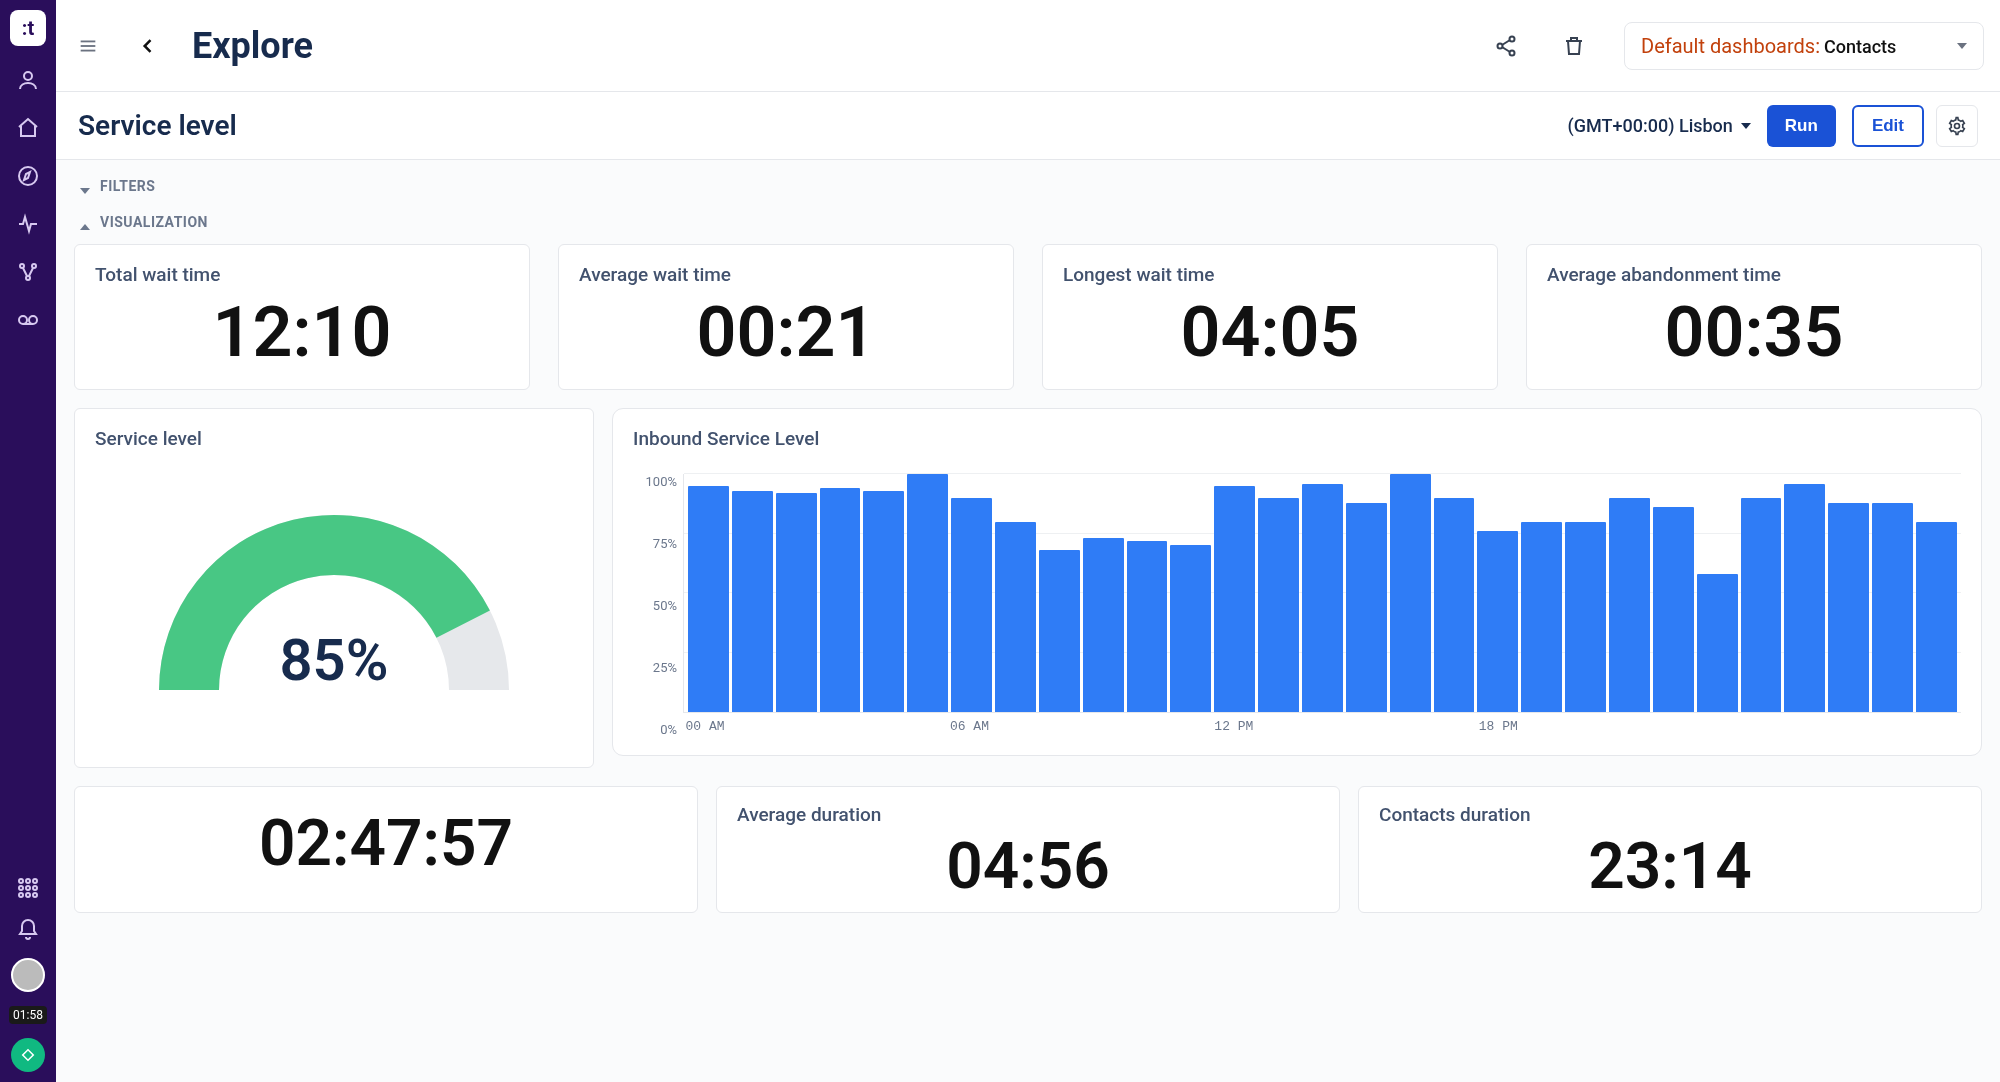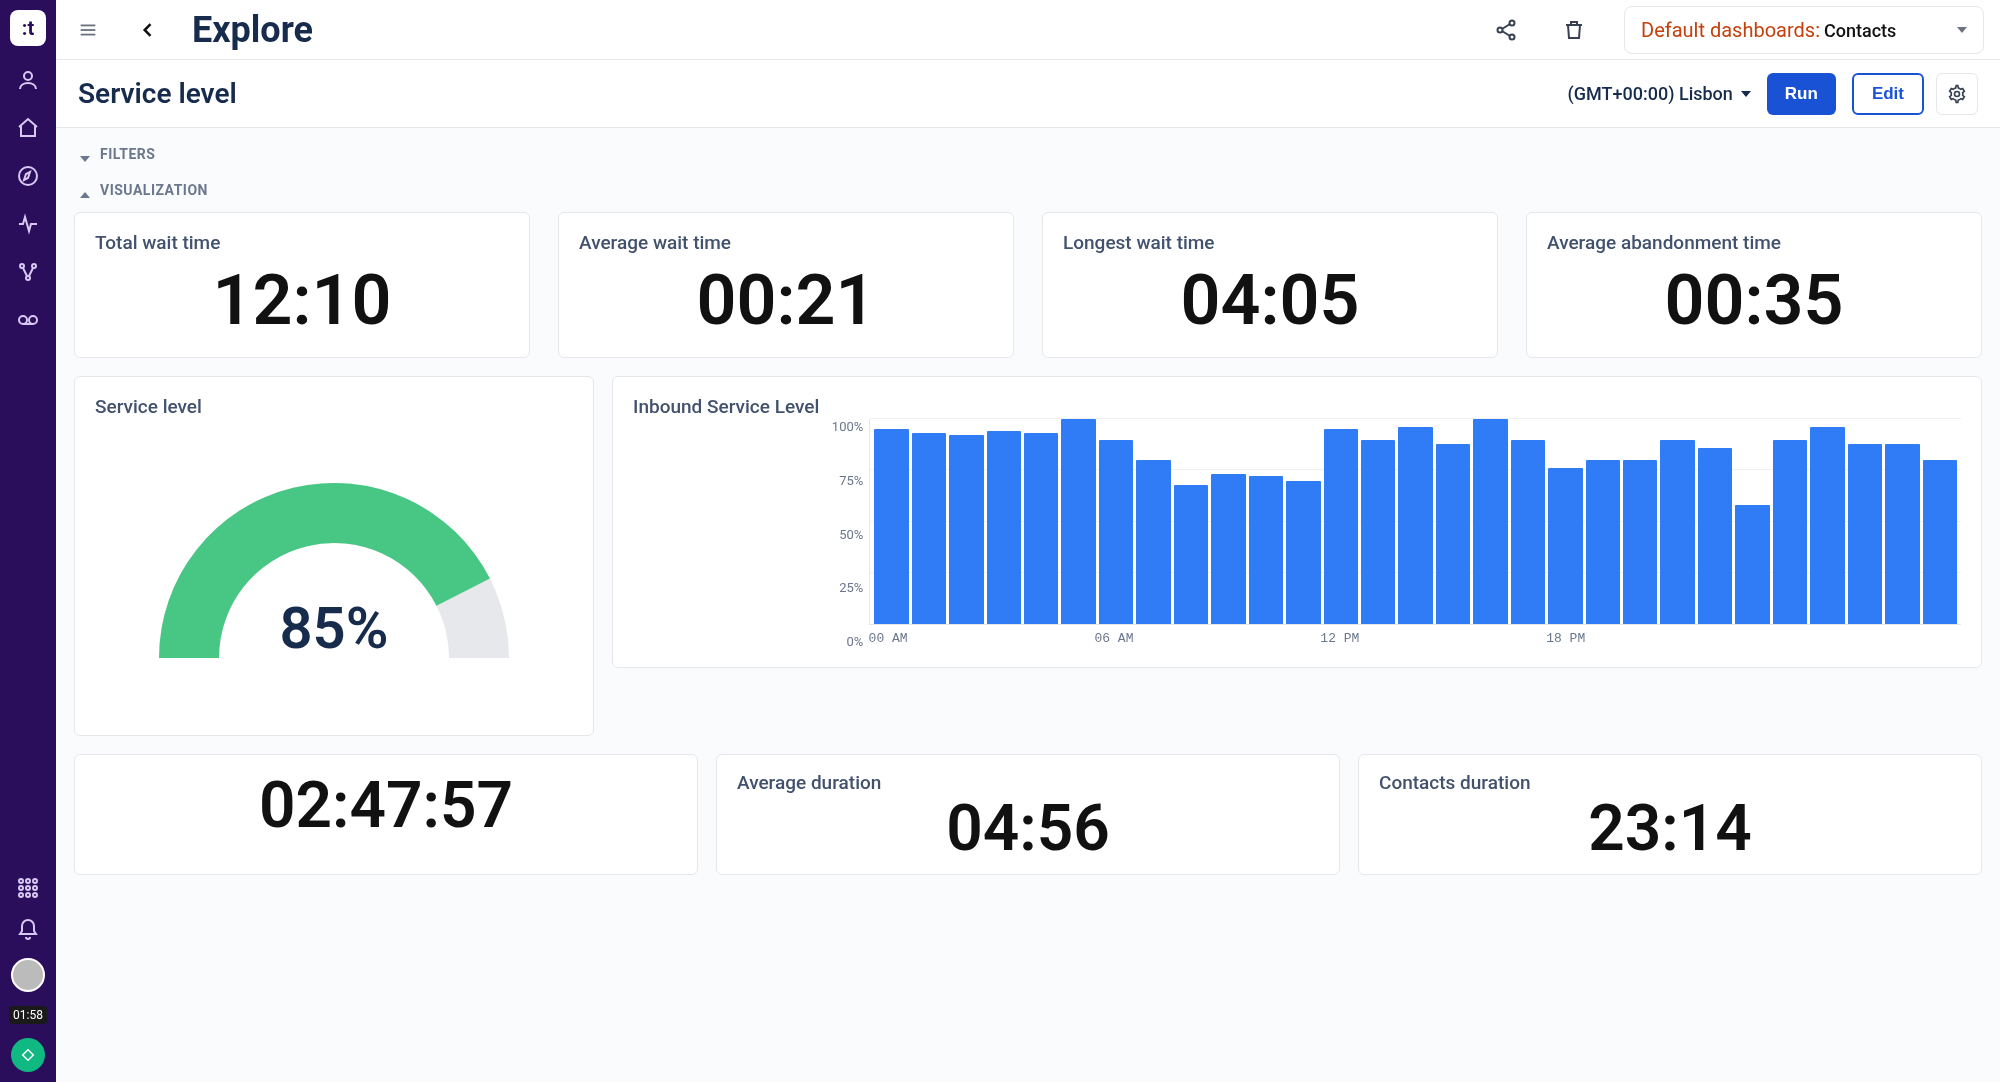--- a/index.html
+++ b/index.html
@@ -11,21 +11,21 @@
   .nav-logo { width: 36px; height: 36px; border-radius: 8px; background: #fff; color: #2a0e5b; display:flex; align-items:center; justify-content:center; font-weight:700; font-size:20px; }
   .nav-icon { width: 28px; height: 28px; display:flex; align-items:center; justify-content:center; color:#d7c9f0; cursor:pointer; }
   .nav-icon svg { width: 24px; height: 24px; stroke: currentColor; fill: none; stroke-width: 2; }
   .nav-bottom { position:absolute; bottom:10px; display:flex; flex-direction:column; align-items:center; gap:14px; }
   .avatar { width: 34px; height:34px; border-radius:50%; background:#bbb; border:2px solid #fff; }
   .badge-time { background:#1a1a1a; color:#fff; font-size:12px; border-radius:4px; padding:2px 4px; }
   .nav-dot { width: 34px; height:34px; border-radius:50%; background:#10b981; display:flex; align-items:center; justify-content:center; color:#fff; }
 
   
   .main { flex:1; display:flex; flex-direction:column; }
-  .topbar { height: 60px; display:flex; align-items:center; padding: 0 16px; gap:32px; border-bottom:1px solid #e5e7eb;}
+  .topbar { height: 92px; display:flex; align-items:center; padding: 0 16px; gap:32px; border-bottom:1px solid #e5e7eb;}
   .hamburger { width:32px; height:32px; display:flex; align-items:center; justify-content:center; color:#6b7280; cursor:pointer;}
   .back-chevron { width:24px; height:24px; display:flex; align-items:center; justify-content:center; color:#111; cursor:pointer;}
   .topbar h1 { font-size: 36px; font-weight:700; }
   .topbar-spacer { flex:1; }
   .icon-btn { width:36px; height:36px; display:flex; align-items:center; justify-content:center; cursor:pointer; color:#374151; border-radius:6px;}
   .dashboard-select { min-width:360px; height:48px; border:1px solid #e5e7eb; border-radius:8px; display:flex; align-items:center; padding:0 16px; gap:8px; cursor:pointer; justify-content:space-between; }
   .dashboard-select .label { color:#c2410c; font-size:20px;text-align:right;}
   .dashboard-select .value { color:#111; font-size:18px; font-weight:500;}
 
   
@@ -46,31 +46,31 @@
   .grid2 { display:grid; grid-template-columns: 520px 1fr; gap:18px; margin-top:18px;}
   .grid3 { display:grid; grid-template-columns: repeat(3, 1fr); gap:18px; margin-top:18px;}
   .card { background:#fff; border:1px solid #e5e7eb; border-radius:6px; padding:18px 20px; }
   .card-title { font-size:19px; color:#42526e; font-weight:500; }
   .big-value { font-size:70px; font-weight:600; text-align:center; color:#111; margin-top:8px; line-height:1.1;}
 
   .gauge-card { height: 360px;}
   .gauge-wrap { display:flex; justify-content:center; margin-top:20px; position:relative;}
   .gauge-label { position:absolute; left:50%; transform:translateX(-50%); bottom:16px; font-size:58px; font-weight:600;}
 
-  .chart-card { height:292px; display:flex; flex-direction:row; }
+  .chart-card { height:348px; display:flex; flex-direction:column;border-radius:11px; }
   .chart-area { flex:1; display:flex; margin-top:24px; }
   .y-axis { width:50px; display:flex; flex-direction:column; justify-content:space-between; align-items:flex-end; padding-right:6px; font-size:13px; color:#6b778c;}
   .plot { flex:1; display:flex; flex-direction:column; position:relative; }
   .bars { flex:1; display:flex; align-items:flex-end; gap:3px; border-left:1px solid #e5e7eb; border-bottom:1px solid #e5e7eb; padding:0 4px; position:relative;}
   .grid-line { position:absolute; left:0; right:0; border-top:1px solid #eef0f2; }
   .bar { flex:1; background:#2f7cf6; border-radius:1px 1px 0 0; position:relative; z-index:1;}
   .x-axis { display:flex; font-size:13px; color:#6b778c; margin-top:6px; padding:0 4px; position:relative; height:18px;}
   .x-tick { position:absolute; transform:translateX(-50%);font-family:Liberation Mono, monospace; }
 
-  .big-value-sm { font-size:64px; font-weight:600; text-align:center; color:#111; margin-top:0; line-height:1.1;}
+  .big-value-sm { font-size:64px; font-weight:600; text-align:center; color:#111; margin-top:6px; line-height:1.1;}
   .card-sm { padding:16px 20px 10px; }
 
   .chev { width:0; height:0; border-left:5px solid transparent; border-right:5px solid transparent; }
   .chev.down { border-top:6px solid currentColor;}
   .chev.up { border-bottom:6px solid currentColor;}
 </style>
 </head>
 <body>
 
 <div class="app">

